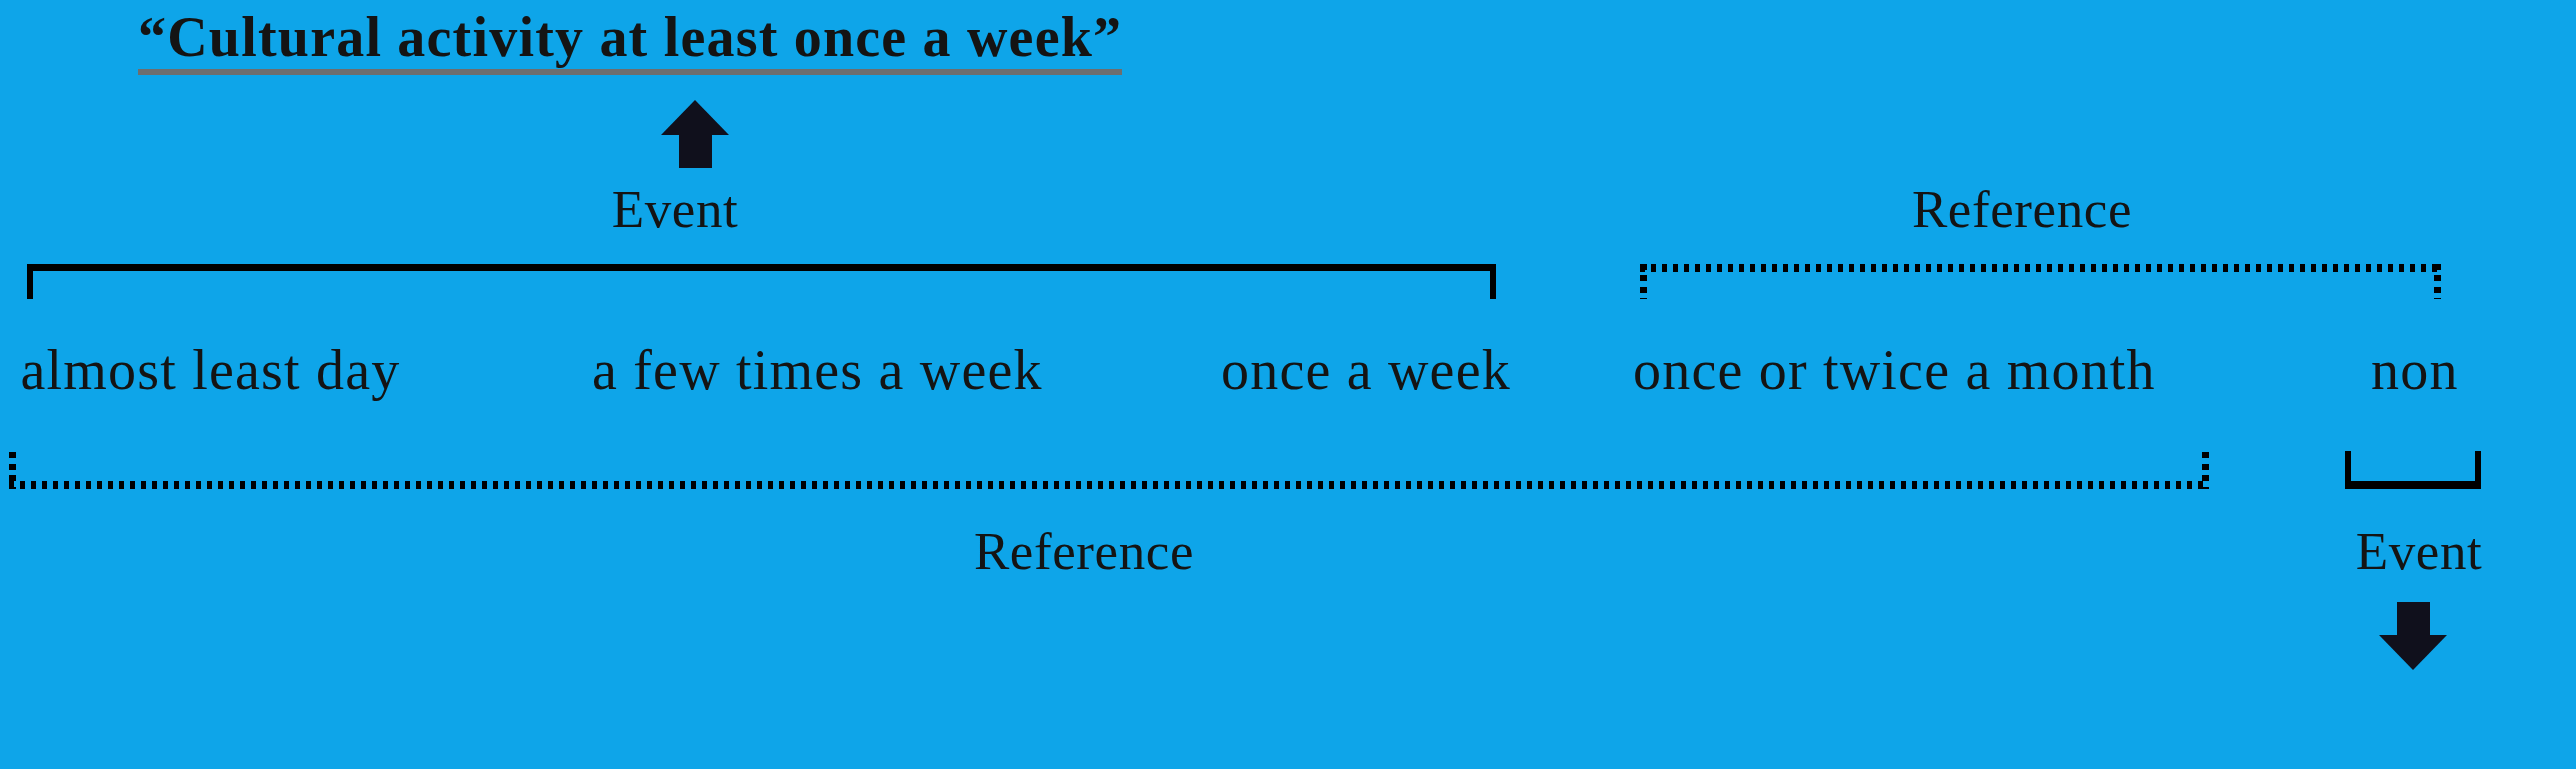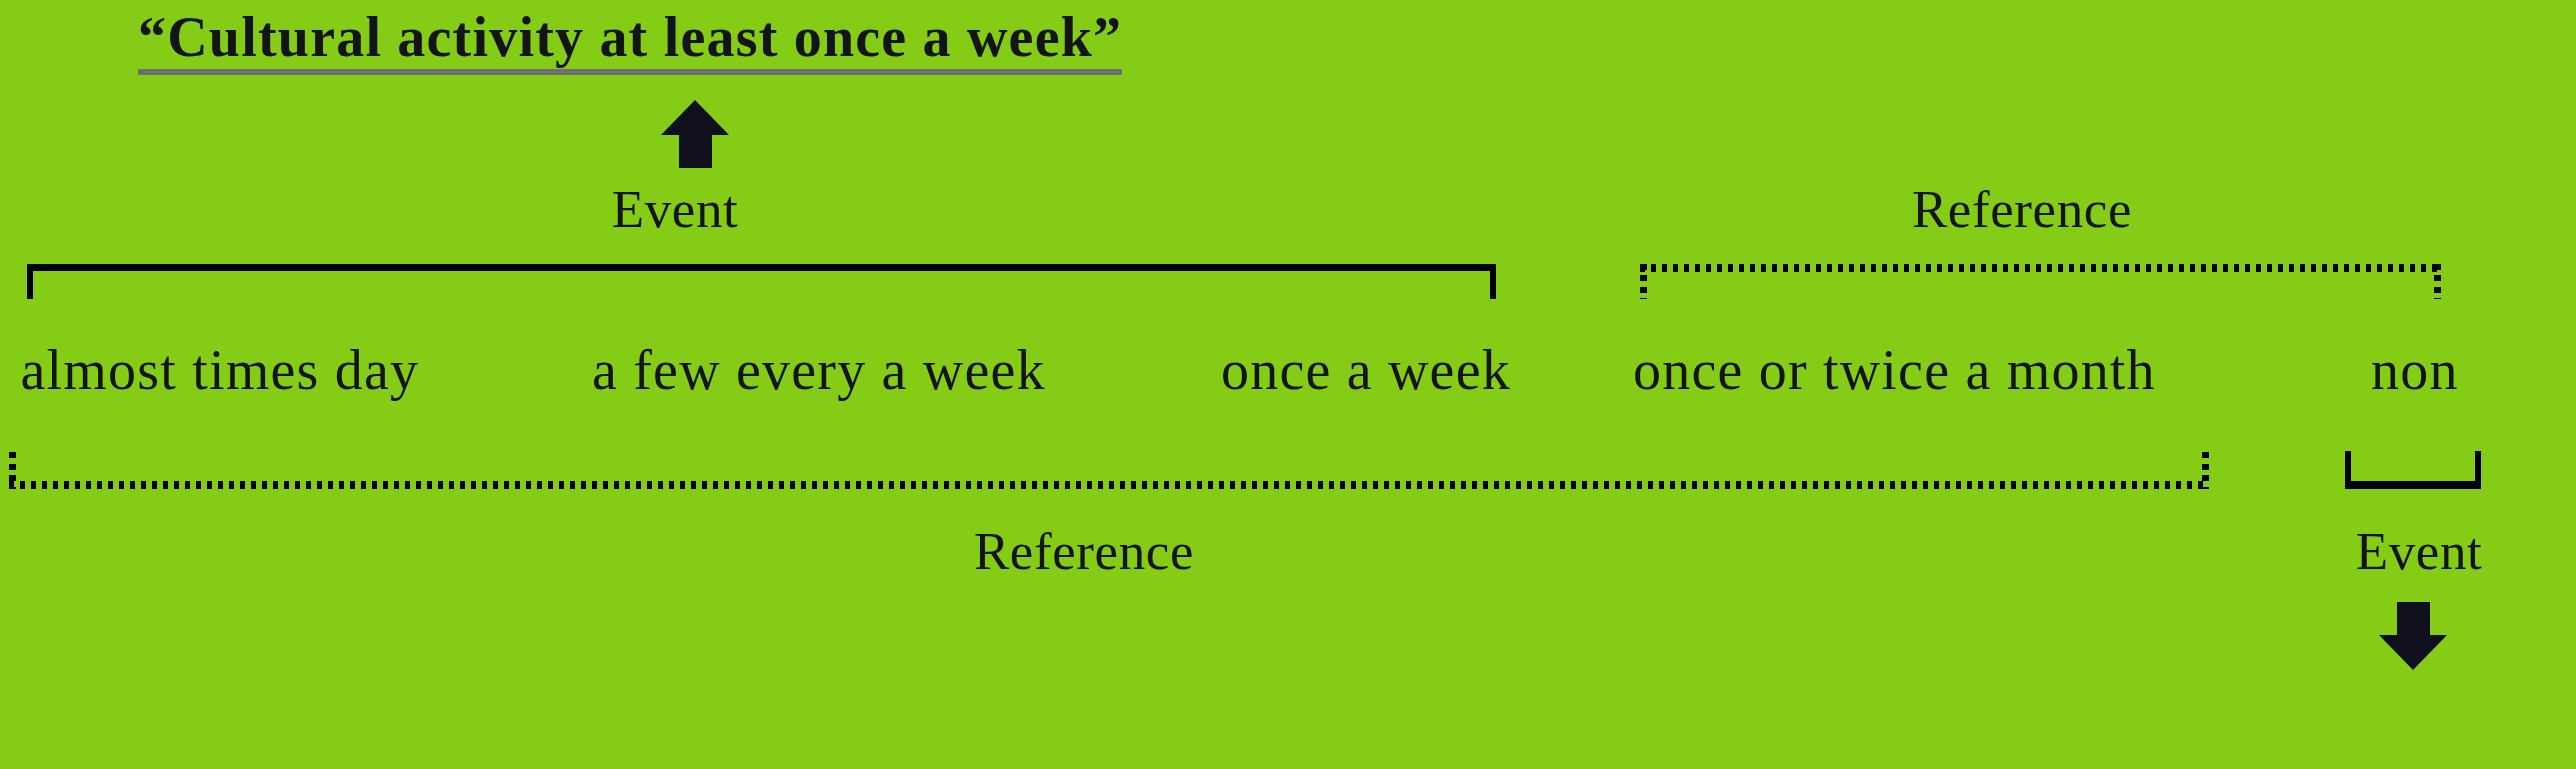--- a/index.html
+++ b/index.html
@@ -6,21 +6,21 @@
     --text:#141414;
     --underline:#6e6e6e;
     --arrow:#10101c;
     --line:#000000;
   }
   html,body{margin:0;padding:0;background:#ffffff;}
   #canvas{
     position:relative;
     width:2576px;
     height:769px;
-    background:#84cc16;
+    background:#0ea5e9;
     overflow:hidden;
     font-family:"Liberation Serif","DejaVu Serif",serif;
     color:var(--text);
   }
   .abs{position:absolute;}
   .quote-title{
     font-size:56px;
     font-weight:bold;
     letter-spacing:1.2px;
     line-height:1.0;
@@ -89,22 +89,22 @@
   <div class="abs group-label" style="left:2022px;top:183px;">Reference</div>
 
   <div class="abs bracket-solid-down" style="left:27px;top:264px;width:1469px;height:35px;"></div>
 
   <div class="bracket-dotted-down" style="left:1640px;top:264px;width:801px;height:35px;">
     <div class="dot-h"></div>
     <div class="dot-v tick-left"></div>
     <div class="dot-v tick-right"></div>
   </div>
 
-  <div class="abs category-label" style="left:20.5px;top:340px;">almost times day</div>
-  <div class="abs category-label" style="left:592px;top:340px;">a few every a week</div>
+  <div class="abs category-label" style="left:20.5px;top:340px;">almost least day</div>
+  <div class="abs category-label" style="left:592px;top:340px;">a few times a week</div>
   <div class="abs category-label" style="left:1633px;top:340px;">once or twice a month</div>
   <div class="abs category-label" style="left:1221px;top:340px;">once a week</div>
   <div class="abs category-label" style="left:2371px;top:340px;text-align:center;">non</div>
 
   <div class="abs dot-h" style="left:9px;top:481px;width:2200px;"></div>
   <div class="abs dot-v" style="left:9px;top:452px;height:37px;"></div>
   <div class="abs dot-v" style="left:2202px;top:452px;height:37px;"></div>
 
   <div class="abs bracket-solid-up" style="left:2345px;top:451px;width:136px;height:38px;"></div>
 

